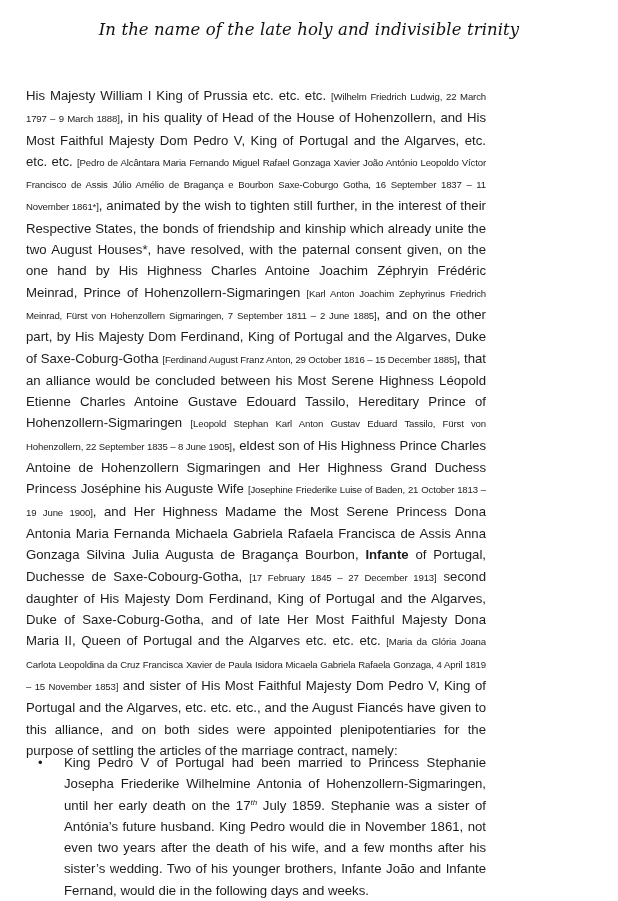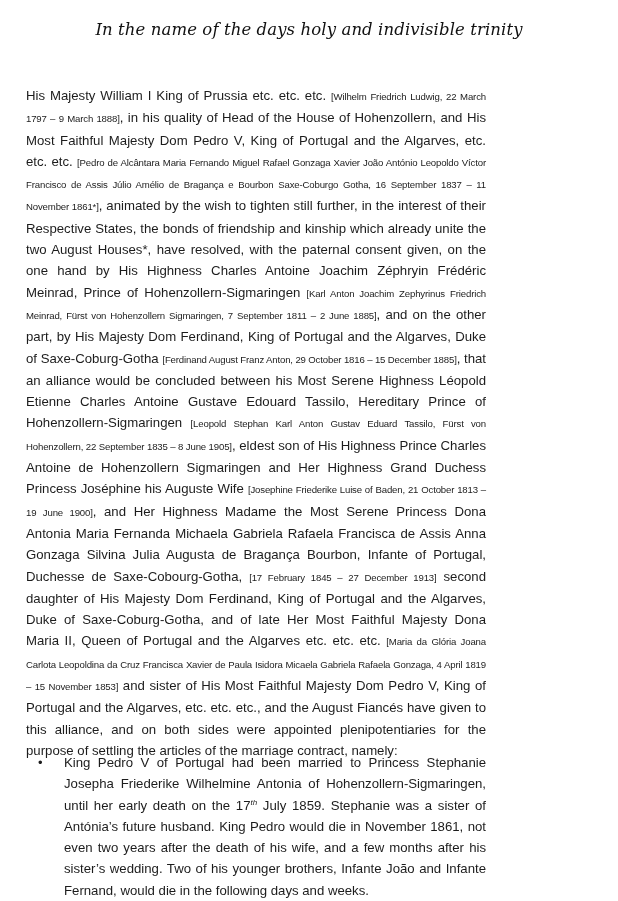--- a/index.html
+++ b/index.html
@@ -8,33 +8,33 @@
       position: absolute; top: 20px; left: 0; width: 618px; text-align: center;
       font-family: "DejaVu Serif", serif; font-style: italic; font-size: 16.5px; color: #111;
       letter-spacing: 0.1px;
     }
     .body {
       position: absolute; top: 85px; left: 26px; width: 460px;
       font-family: "Liberation Sans", sans-serif; font-size: 13.2px; line-height: 21.3px;
       text-align: justify; color: #1c1c1c;
     }
     .body .note { font-size: 9.6px; letter-spacing: -0.15px; }
-    .body b { font-weight: normal; }
+    .body b { font-weight: bold; }
     .list {
       position: absolute; top: 752px; left: 26px; width: 460px; margin: 0; padding: 0; list-style: none;
       font-family: "Liberation Sans", sans-serif; font-size: 13.2px; line-height: 21.3px; color: #1c1c1c;
     }
     .list li { position: relative; padding-left: 38px; text-align: justify; }
     .bullet { position: absolute; left: 12px; top: 0; font-size: 13px; }
     sup { font-size: 8px; line-height: 0; vertical-align: super; font-style: italic; }
   </style>
 </head>
 <body>
 
-<div class="title">In the name of the days holy and indivisible trinity</div>
+<div class="title">In the name of the late holy and indivisible trinity</div>
 
 <p class="body" style="margin:0;"><span>His Majesty William I King of Prussia etc. etc. etc. </span><span class="note">[Wilhelm Friedrich Ludwig, 22 March 1797 – 9 March 1888]</span><span>, in his quality of Head of the House of Hohenzollern, and His Most Faithful Majesty Dom Pedro V, King of Portugal and the Algarves, etc. etc. etc. </span><span class="note">[Pedro de Alcântara Maria Fernando Miguel Rafael Gonzaga Xavier João António Leopoldo Víctor Francisco de Assis Júlio Amélio de Bragança e Bourbon Saxe-Coburgo Gotha, 16 September 1837 – 11 November 1861*]</span><span>, animated by the wish to tighten still further, in the interest of their Respective States, the bonds of friendship and kinship which already unite the two August Houses*, have resolved, with the paternal consent given, on the one hand by His Highness Charles Antoine Joachim Zéphryin Frédéric Meinrad, Prince of Hohenzollern-Sigmaringen </span><span class="note">[Karl Anton Joachim Zephyrinus Friedrich Meinrad, Fürst von Hohenzollern Sigmaringen, 7 September 1811 – 2 June 1885]</span><span>, and on the other part, by His Majesty Dom Ferdinand, King of Portugal and the Algarves, Duke of Saxe-Coburg-Gotha </span><span class="note">[Ferdinand August Franz Anton, 29 October 1816 – 15 December 1885]</span><span>, that an alliance would be concluded between his Most Serene Highness Léopold Etienne Charles Antoine Gustave Edouard Tassilo, Hereditary Prince of Hohenzollern-Sigmaringen </span><span class="note">[Leopold Stephan Karl Anton Gustav Eduard Tassilo, Fürst von Hohenzollern, 22 September 1835 – 8 June 1905]</span><span>, eldest son of His Highness Prince Charles Antoine de Hohenzollern Sigmaringen and Her Highness Grand Duchess Princess Joséphine his Auguste Wife </span><span class="note">[Josephine Friederike Luise of Baden, 21 October 1813 – 19 June 1900]</span><span>, and Her Highness Madame the Most Serene Princess Dona Antonia Maria Fernanda Michaela Gabriela Rafaela Francisca de Assis Anna Gonzaga Silvina Julia Augusta de Bragança Bourbon, </span><b>Infante</b><span> of Portugal, Duchesse de Saxe-Cobourg-Gotha, </span><span class="note">[17 February 1845 – 27 December 1913]</span><span> second daughter of His Majesty Dom Ferdinand, King of Portugal and the Algarves, Duke of Saxe-Coburg-Gotha, and of late Her Most Faithful Majesty Dona Maria II, Queen of Portugal and the Algarves etc. etc. etc. </span><span class="note">[Maria da Glória Joana Carlota Leopoldina da Cruz Francisca Xavier de Paula Isidora Micaela Gabriela Rafaela Gonzaga, 4 April 1819 – 15 November 1853]</span><span> and sister of His Most Faithful Majesty Dom Pedro V, King of Portugal and the Algarves, etc. etc. etc., and the August Fiancés have given to this alliance, and on both sides were appointed plenipotentiaries for the purpose of settling the articles of the marriage contract, namely:</span></p>
 
 <ul class="list">
   <li>
     <span class="bullet">•</span>
     <span>King Pedro V of Portugal had been married to Princess Stephanie Josepha Friederike Wilhelmine Antonia of Hohenzollern-Sigmaringen, until her early death on the 17</span><sup>th</sup><span> July 1859. Stephanie was a sister of Antónia’s future husband. King Pedro would die in November 1861, not even two years after the death of his wife, and a few months after his sister’s wedding. Two of his younger brothers, Infante João and Infante Fernand, would die in the following days and weeks.</span>
   </li>
 </ul>
 

